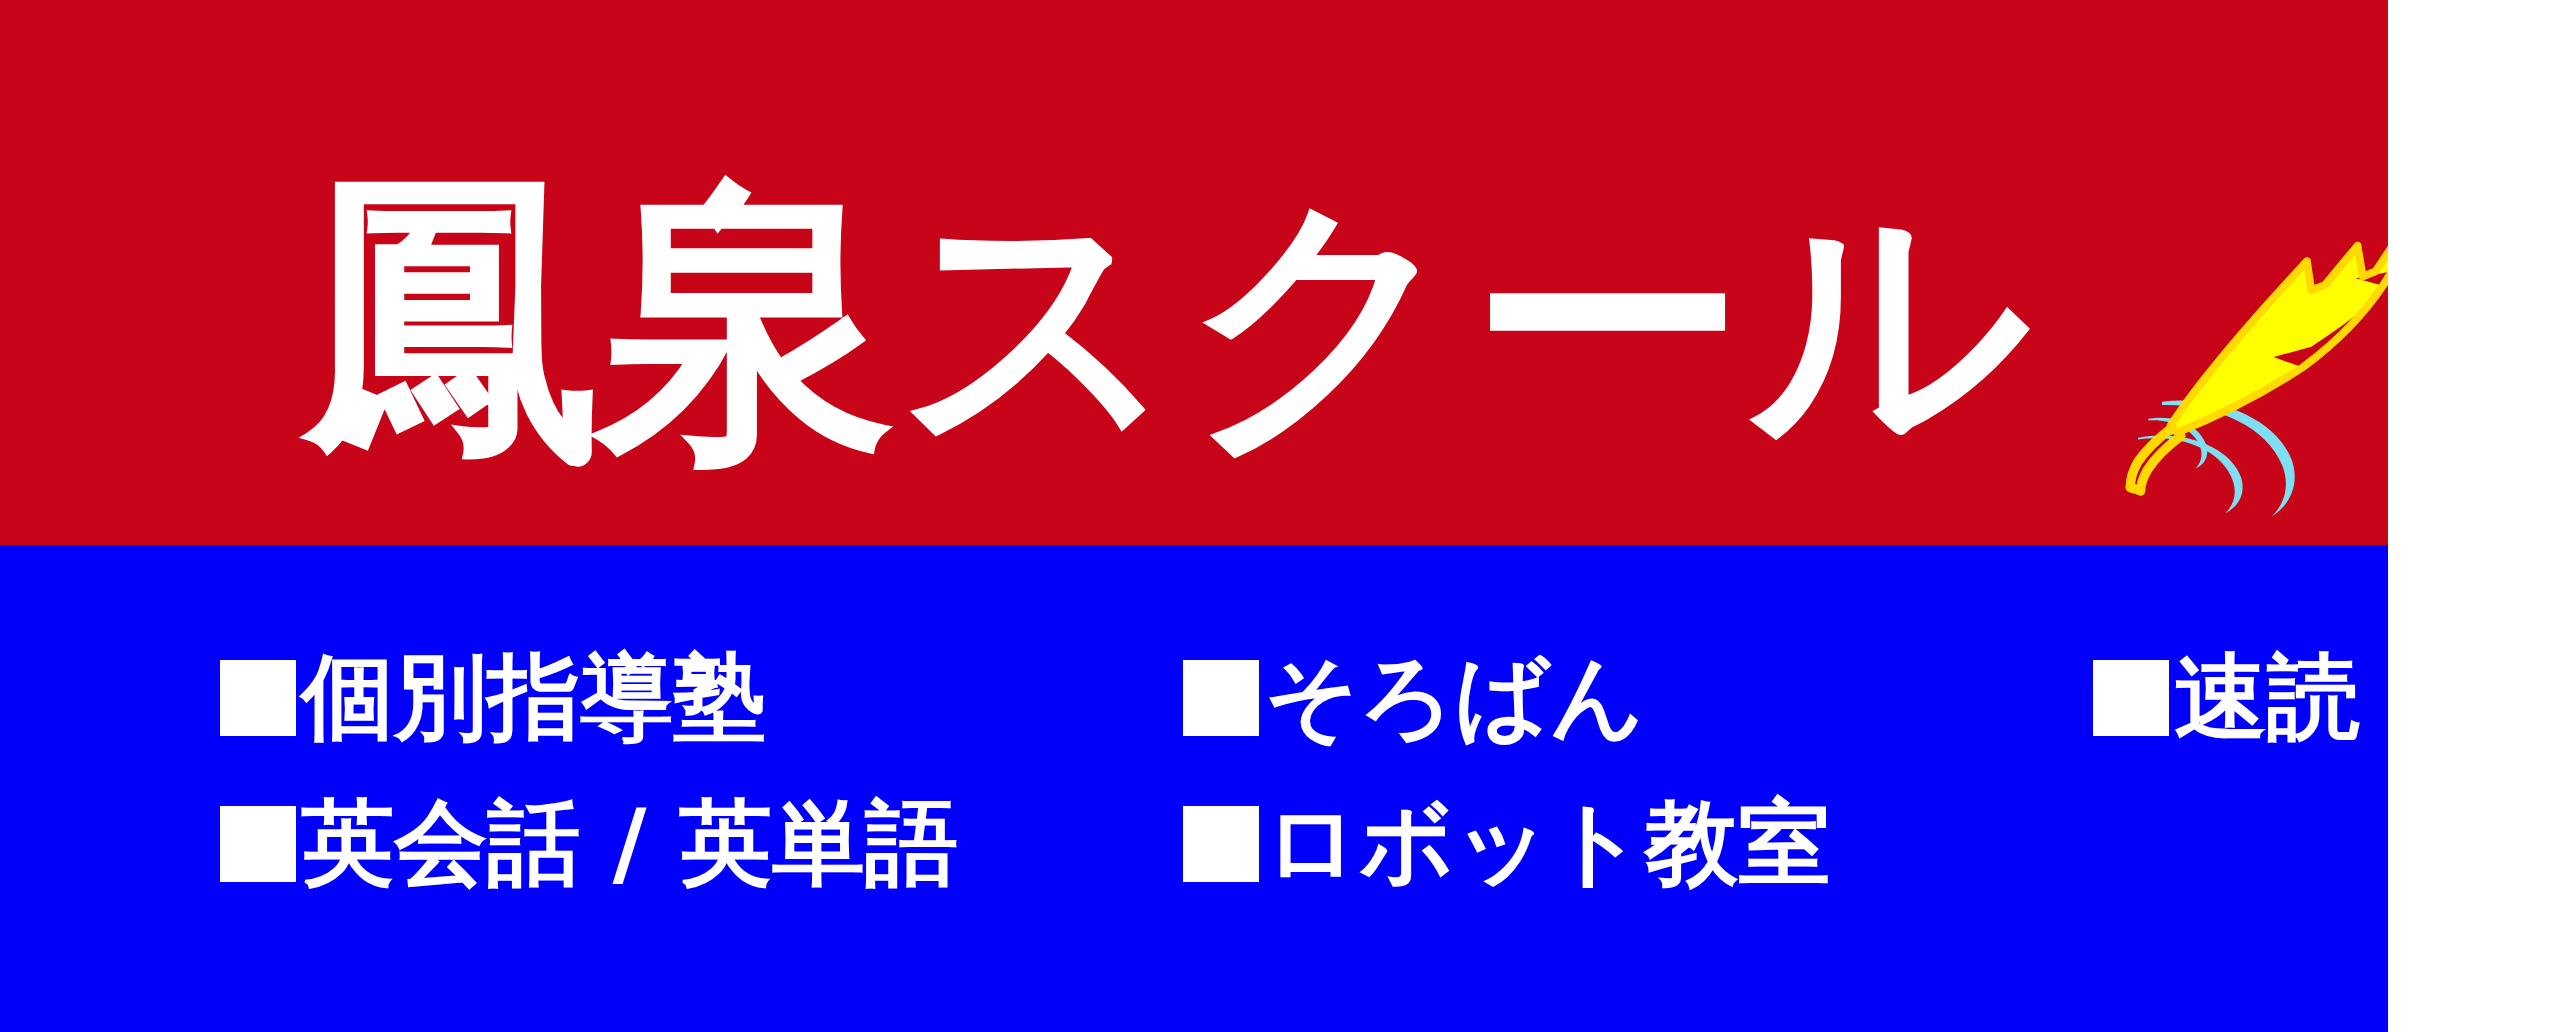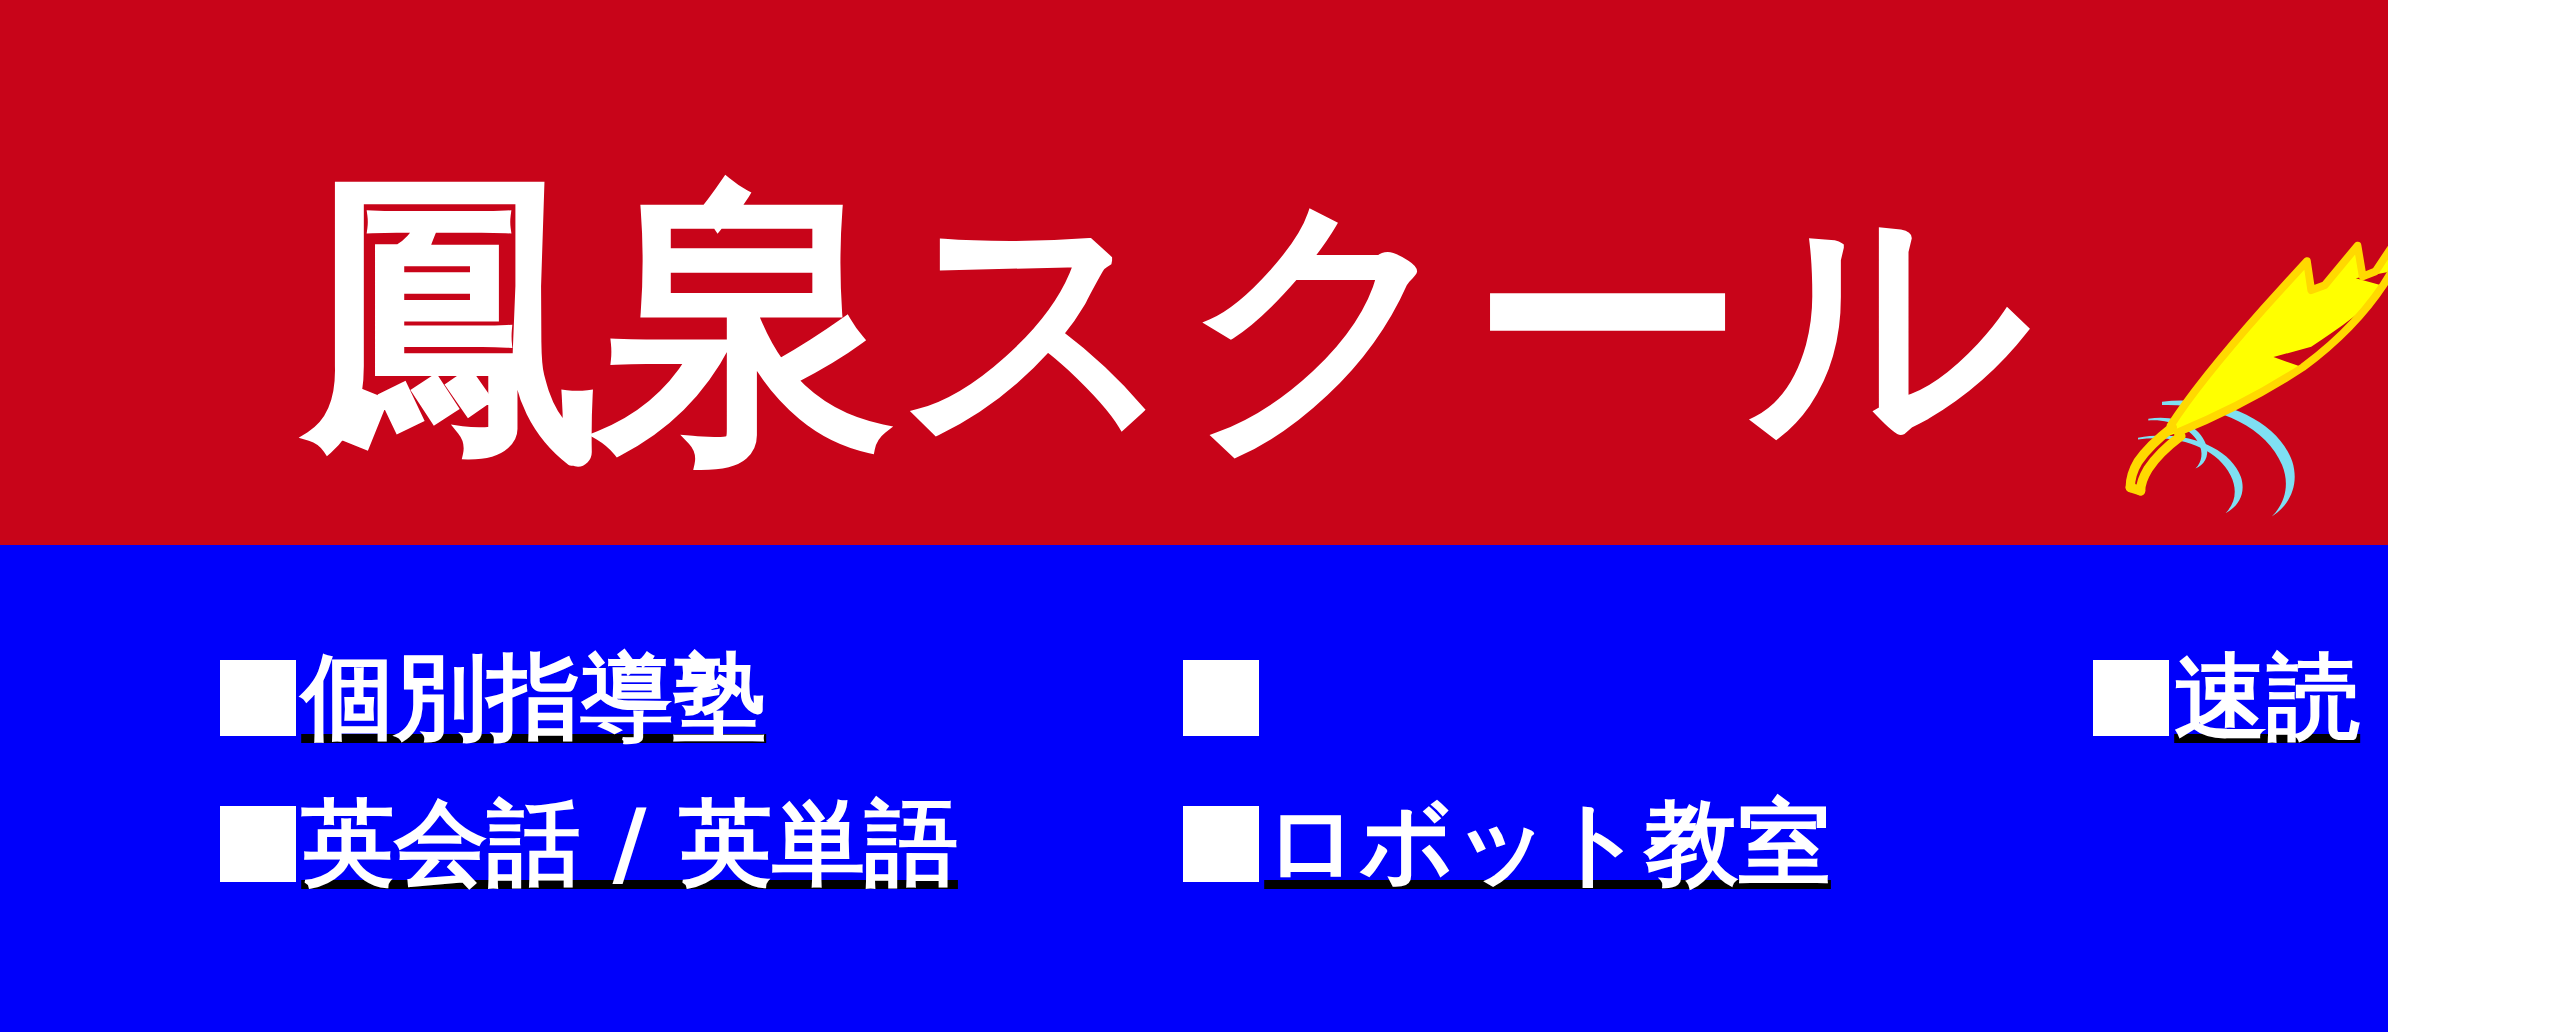--- a/index.html
+++ b/index.html
@@ -99,21 +99,20 @@
   .course-row.row-1 { top: 84px; }
   .course-row.row-2 { top: 230px; padding-left: 37px; }
 
   .course-item {
     position: absolute;
     top: 0;
     height: 137px;
     display: flex;
     align-items: center;
     white-space: nowrap;
-    text-decoration: underline;
   }
   .course-item.col-1 { left: 220px; }
   .course-item.col-2 { left: 1183px; }
   .course-item.col-3 { left: 2093px; }
 
   .bullet-square {
     width: 76px;
     height: 76px;
     background: #ffffff;
     flex: 0 0 auto;
@@ -177,20 +176,21 @@
 
   <div class="course-list">
 
     <div class="course-row row-1">
       <div class="course-item col-1">
         <span class="bullet-square"></span>
         <span class="course-label">個別指導塾</span>
       </div>
       <div class="course-item col-2">
         <span class="bullet-square"></span>
+        <span class="course-label">そろばん</span>
       </div>
       <div class="course-item col-3">
         <span class="bullet-square"></span>
         <span class="course-label">速読</span>
       </div>
     </div>
 
     <div class="course-row row-2">
       <div class="course-item col-1">
         <span class="bullet-square"></span>

